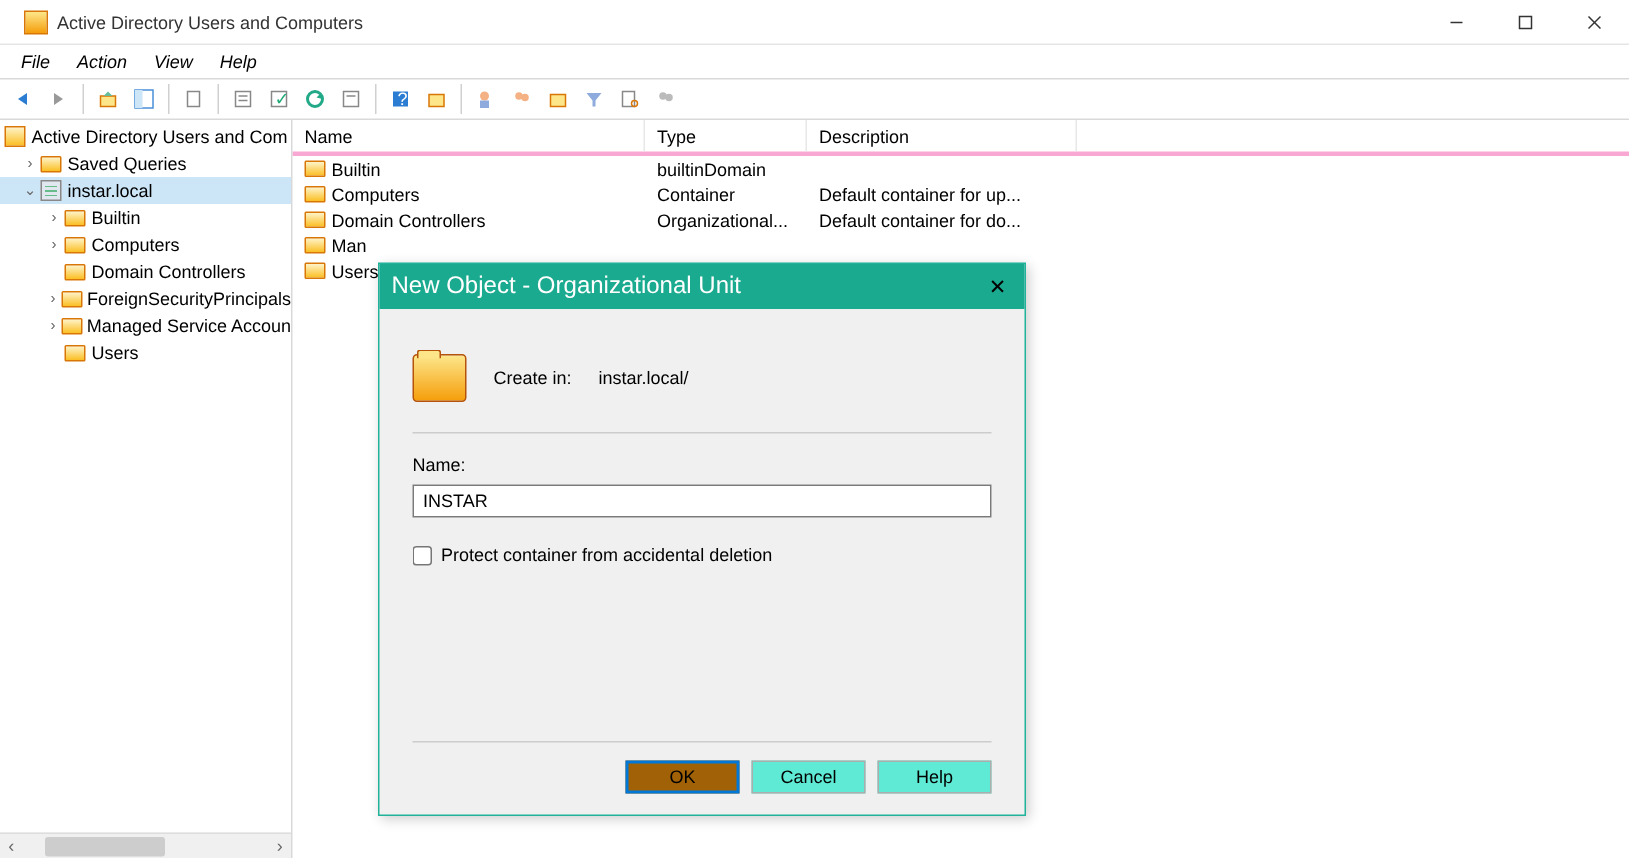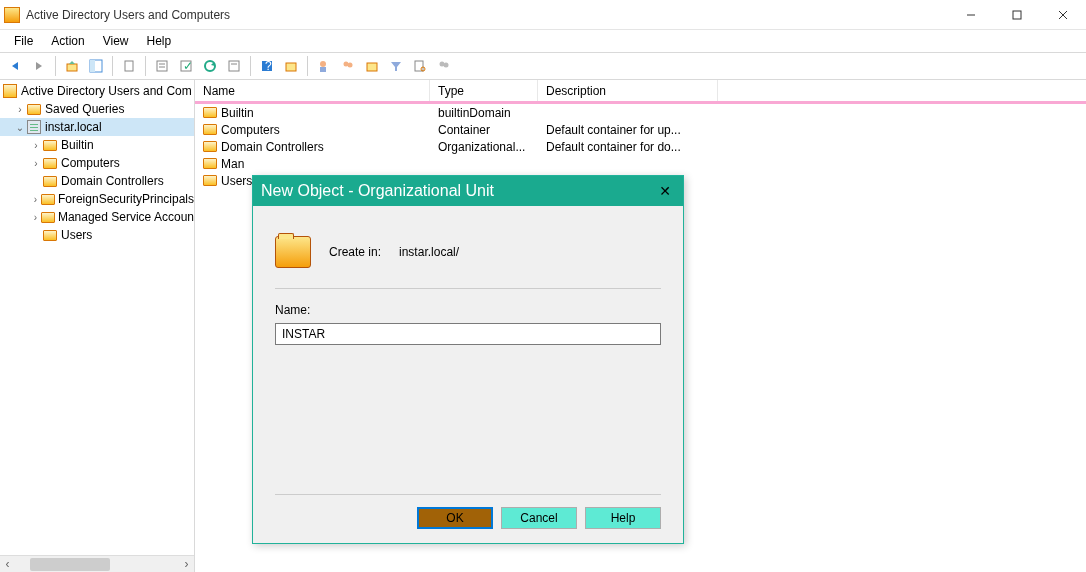--- a/index.html
+++ b/index.html
@@ -1,26 +1,26 @@
 <!DOCTYPE html>
 <html><head>
 <meta charset="utf-8">
 <style>
 * { margin: 0; padding: 0; box-sizing: border-box; font-family: 'Segoe UI', Tahoma, sans-serif; font-size: 12px; }
 body { width: 1086px; height: 572px; background: #fff; overflow: hidden; position: relative; }
 
 
-.titlebar { height: 30px; display: flex; align-items: center; padding-left: 4px; border-bottom: 1px solid #e5e5e5; }
+.titlebar { height: 30px; display: flex; align-items: center; padding-left: 16px; border-bottom: 1px solid #e5e5e5; }
 .titlebar .app-icon { width: 16px; height: 16px; background: linear-gradient(#fde68a,#f59e0b); border: 1px solid #d97706; margin-right: 6px; }
 .titlebar .title { flex: 1; color: #333; }
 .titlebar .win-controls { display: flex; }
 .titlebar .win-btn { width: 46px; height: 30px; display: flex; align-items: center; justify-content: center; color: #555; }
 
 
-.menubar { height: 22px; display: flex; align-items: center; padding: 0 6px; gap: 2px; }
+.menubar { height: 22px; display: flex; align-items: center; padding: 0 6px; gap: 2px; font-style: italic; }
 .menubar .menu-item { padding: 2px 8px; color: #000; cursor: default; }
 
 
 .toolbar { height: 28px; border-top: 1px solid #d9d9d9; border-bottom: 1px solid #d9d9d9; display: flex; align-items: center; padding: 0 4px; gap: 2px; }
 .toolbar .tbtn { width: 22px; height: 22px; display: flex; align-items: center; justify-content: center; cursor: default; }
 .toolbar .sep { width: 1px; height: 20px; background: #d0d0d0; margin: 0 3px; }
 
 
 .main { display: flex; height: calc(100% - 80px); }
 .tree-pane { width: 195px; border-right: 1px solid #d9d9d9; overflow: hidden; position: relative; display:flex; flex-direction:column;}
@@ -347,20 +347,24 @@
   </div>
   <div class="dialog-body">
     <div class="create-in-row">
       <div class="big-folder"></div>
       <span>Create in:</span>
       <span>instar.local/</span>
     </div>
     <hr class="dialog-hr">
     <div class="field-label">Name:</div>
     <input class="text-input" type="text" value="INSTAR" style="">
+    <div class="check-row">
+      <input type="checkbox" style="">
+      <span>Protect container from accidental deletion</span>
+    </div>
   </div>
   <div class="dialog-footer">
     <hr>
     <div class="btn-row">
       <div class="dlg-btn default">
           <span>OK</span>
         </div>
       <div class="dlg-btn">
           <span>Cancel</span>
         </div>

